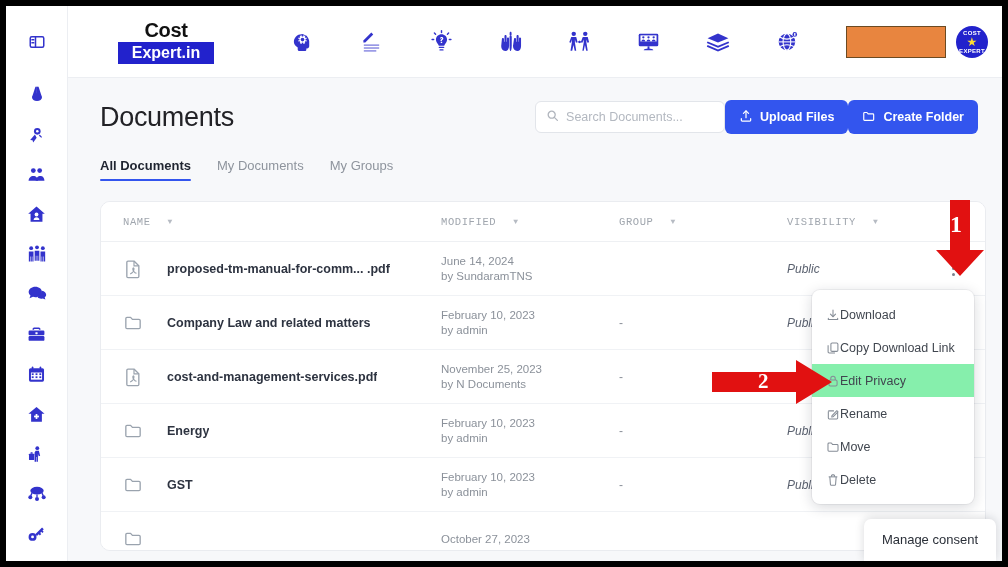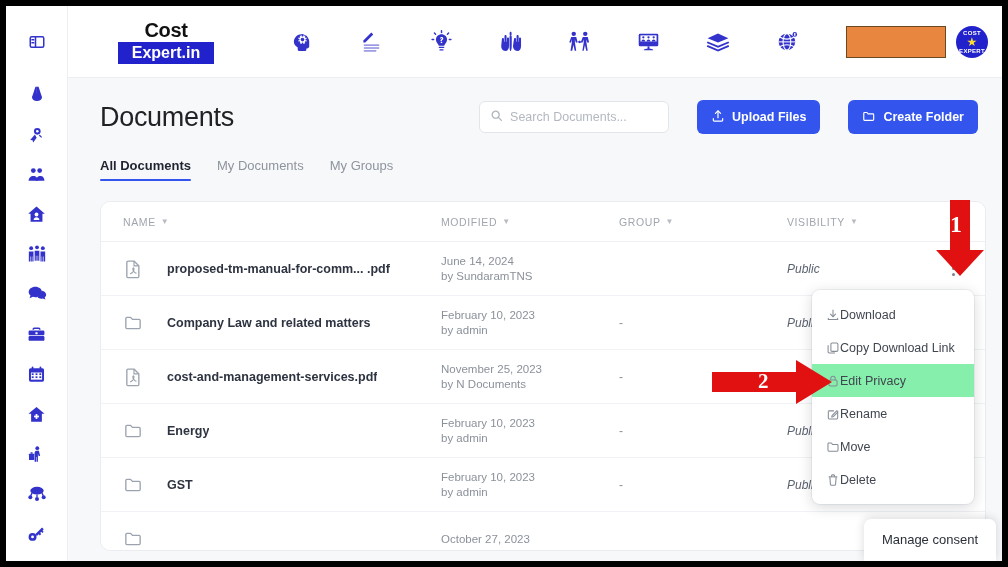--- a/index.html
+++ b/index.html
@@ -106,21 +106,21 @@
   }
   .page-head {
     display: flex; align-items: center;
     padding: 22px 24px 0 32px;
   }
   .page-title {
     font-size: 27px; color: #222226; font-weight: normal;
     letter-spacing: -0.3px;
   }
   .head-right {
-    margin-left: auto; display: flex; align-items: center; gap: 28px;
+    margin-left: auto; display: flex; align-items: center; gap: 0;
   }
   .search-box {
     width: 190px; height: 32px;
     background: #ffffff;
     border: 1px solid #e2e5ea; border-radius: 6px;
     display: flex; align-items: center; gap: 7px;
     padding: 0 10px;
     cursor: text;
   }
   .search-box input {
@@ -167,22 +167,23 @@
   }
   .thead {
     display: flex; align-items: center;
     height: 40px;
     padding: 0 22px;
     border-bottom: 1px solid #eef0f3;
     background: #ffffff;
   }
   .th {
     font-size: 10.5px; color: #a0a6ae; letter-spacing: 0.6px;
-    display: flex; align-items: center; gap: 5px;
+    display: flex; align-items: center; gap: 17px;
     cursor: pointer;
+    font-family: Liberation Mono, monospace;
   }
   .caret { font-size: 8px; color: #b6bbc3; }
 
   .col-name { width: 318px; }
   .col-mod  { width: 178px; }
   .col-grp  { width: 168px; }
   .col-vis  { width: 150px; }
   .col-act  { flex: 1; display: flex; justify-content: flex-end; }
 
   .row {

